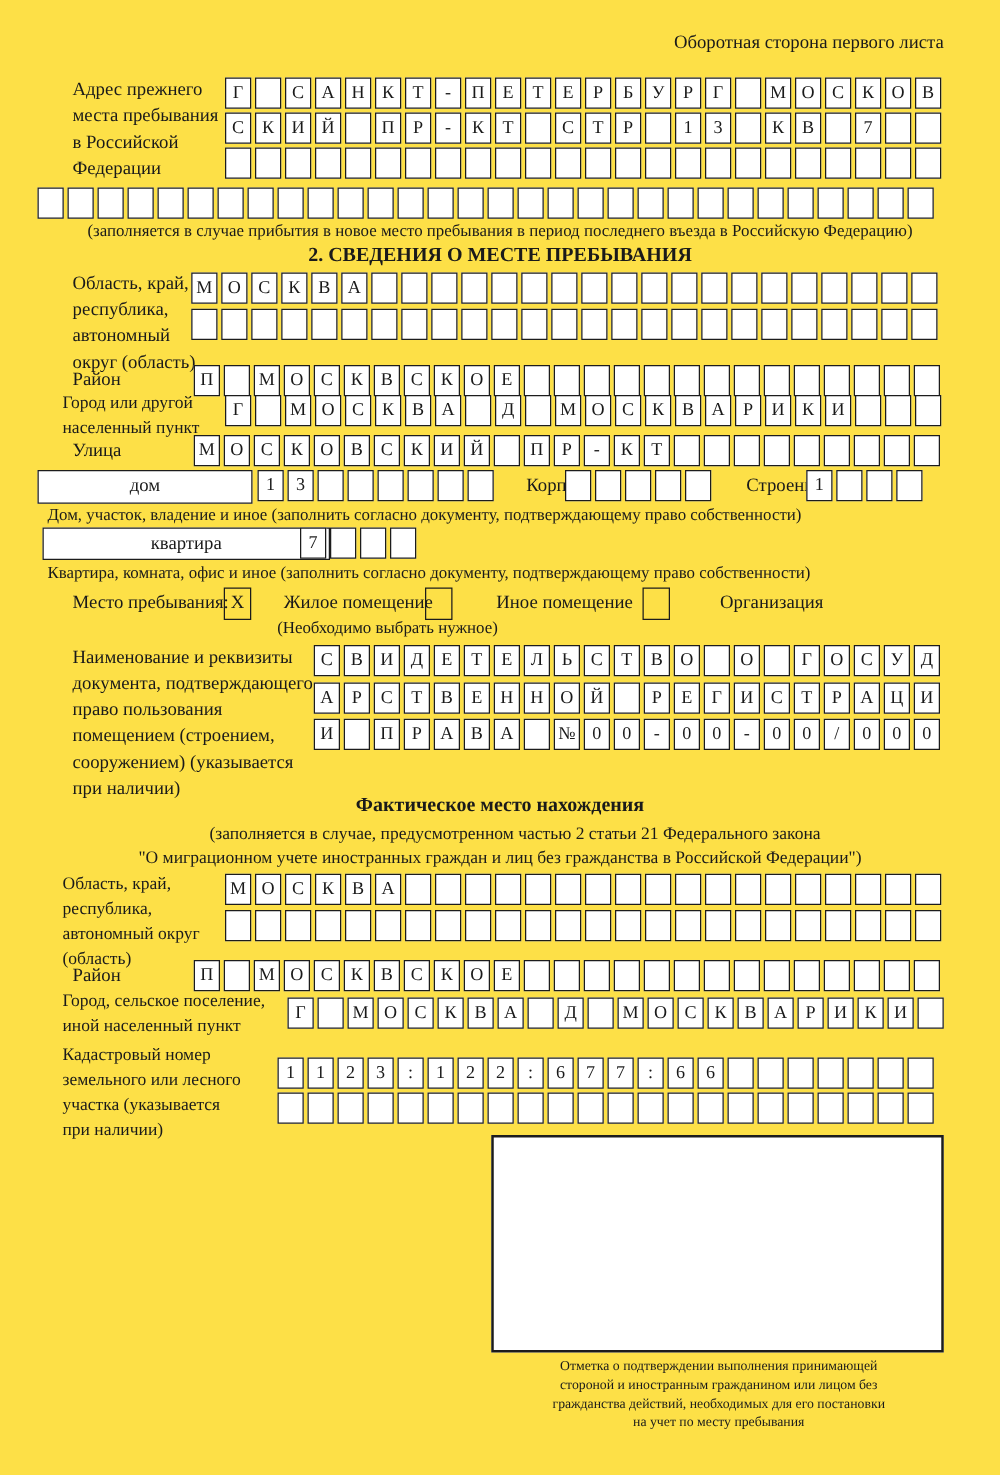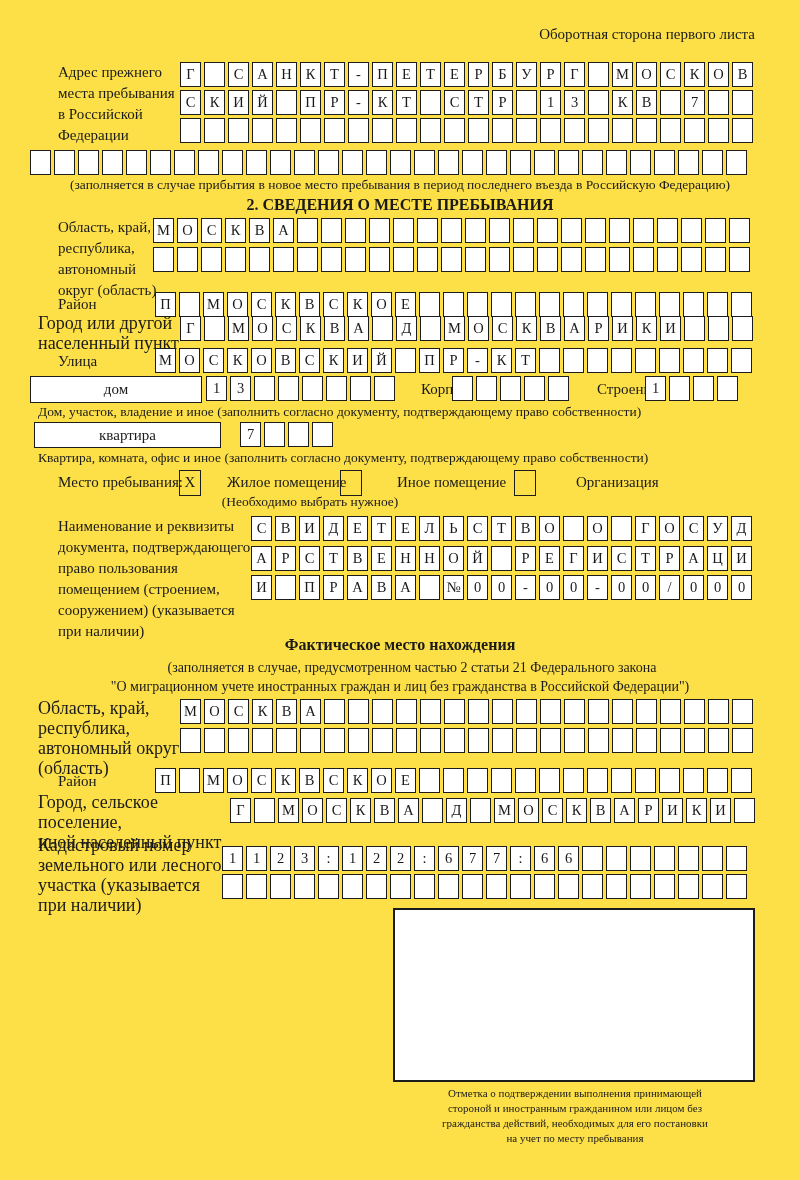--- a/index.html
+++ b/index.html
@@ -4,21 +4,21 @@
 <style>
   html,body{margin:0;padding:0;background:#ffffff;}
   .page{
     position:relative;width:800px;height:1180px;background:#fde047;
     font-family:"Liberation Serif","DejaVu Serif",serif;color:#1a1a1a;
     overflow:hidden;
   }
   .abs{position:absolute;}
   .hdr{font-size:15px;text-align:right;right:45px;top:26px;}
   .lbl{font-size:15px;line-height:21px;margin-left:20px;}
-  .lbl-sm{font-size:18px;line-height:20px;}
+  .lbl-sm{font-size:14px;line-height:20px;margin-left:12px;}
   .cap{font-size:13.5px;text-align:center;width:800px;left:0;}
   .cap-left{font-size:13.5px;}
   .title{font-size:16px;font-weight:bold;text-align:center;width:800px;left:0;}
   .boxrow{display:flex;gap:3px;}
   .cb{
     flex:0 0 21px;width:21px;height:25px;box-sizing:border-box;
     border:1.6px solid #1c1c1c;background:#fff;
     font-size:14.5px;line-height:22px;text-align:center;
   }
   .widebox{
@@ -320,21 +320,21 @@
     </div>
   <div class="abs lbl" style="left:577px;top:379px;">Строение</div>
   <div class="abs boxrow" style="left:645px;top:376px;">
       <span class="cb">1</span>
       <span class="cb"></span>
       <span class="cb"></span>
       <span class="cb"></span>
     </div>
   <div class="abs cap-left" style="left:38px;top:404px;">Дом, участок, владение и иное (заполнить согласно документу, подтверждающему право собственности)</div>
 
-  <div class="abs widebox" style="left:34px;top:422px;width:187px;height:26px;">квартира</div>
+  <div class="abs widebox" style="left:34px;top:422px;width:230px;height:26px;">квартира</div>
   <div class="abs boxrow" style="left:240px;top:422px;">
       <span class="cb">7</span>
       <span class="cb"></span>
       <span class="cb"></span>
       <span class="cb"></span>
     </div>
   <div class="abs cap-left" style="left:38px;top:450px;">Квартира, комната, офис и иное (заполнить согласно документу, подтверждающему право собственности)</div>
 
   <div class="abs lbl" style="left:38px;top:472px;">Место пребывания:</div>
   <div class="abs ckbox" style="left:179px;top:470px;">X</div>

